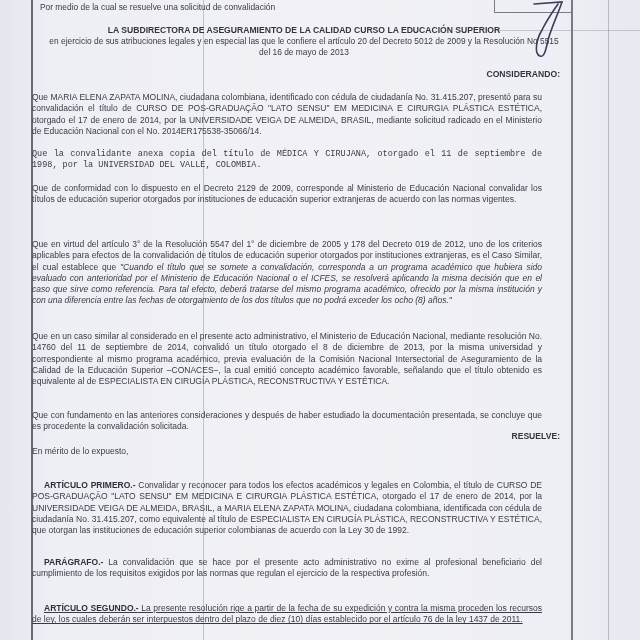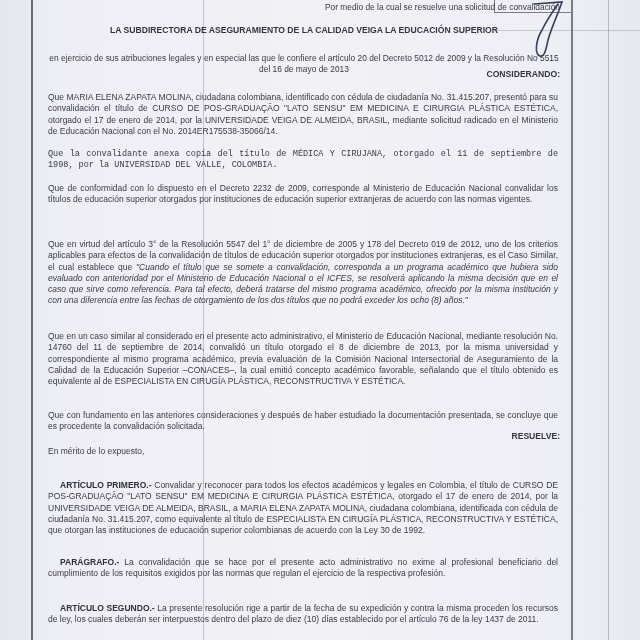--- a/index.html
+++ b/index.html
@@ -35,39 +35,39 @@
     border: 1px solid #7a7a86; border-top: none;
   }
   .stamp-line {
     position: absolute; left: 494px; top: 30px; width: 146px; height: 1px;
     background: rgba(120,120,135,0.35);
   }
   .signature {
     position: absolute; left: 528px; top: 0; width: 40px; height: 62px;
   }
   .subtitle {
-    position: absolute; left: 48px; width: 512px; top: 2px;
-    text-align: right; font-size: 8.4px; line-height: 11px;
+    position: absolute; left: 40px; width: 512px; top: 2px;
+    text-align: left; font-size: 8.4px; line-height: 11px;
   }
   .heading {
     position: absolute; left: 48px; width: 512px; top: 25px;
     text-align: center; font-size: 8.6px; line-height: 11px;
     font-weight: bold; color: #34343e;
   }
   .heading-sub {
     position: absolute; left: 48px; width: 512px; top: 36px;
-    text-align: center; font-size: 8.4px; line-height: 11px; margin-top: 17px;
+    text-align: center; font-size: 8.4px; line-height: 11px;
   }
   .section-title {
     position: absolute; left: 48px; width: 512px;
     text-align: right; font-weight: bold; font-size: 8.6px;
     color: #34343e;
   }
   .para {
-    position: absolute; left: 48px; width: 510px;
+    position: absolute; left: 32px; width: 510px;
     text-align: justify; font-size: 8.5px; line-height: 11.3px;
   }
   .para b { color: #30303a; margin-left: 12px; }
   .para i { font-style: italic; }
 </style>
 </head>
 <body>
 
 <div class="page-bg"></div>
 <div class="fold-line"></div>
@@ -75,30 +75,30 @@
 <div class="frame-right"></div>
 <div class="frame-right2"></div>
 <div class="stamp-box"></div>
 <div class="stamp-line"></div>
 
 <svg class="signature" viewBox="0 0 40 62">
   <path d="M6 4 L34 2 C30 14 24 26 20 40 C18 50 16 58 12 56 C6 54 8 40 14 30 C20 18 26 10 30 4" fill="none" stroke="#3a3f5c" stroke-width="1.6" stroke-linecap="round"></path>
 </svg>
 
 <div class="subtitle">Por medio de la cual se resuelve una solicitud de convalidación</div>
-<div class="heading">LA SUBDIRECTORA DE ASEGURAMIENTO DE LA CALIDAD VEIGA LA EDUCACIÓN SUPERIOR</div>
+<div class="heading">LA SUBDIRECTORA DE ASEGURAMIENTO DE LA CALIDAD CURSO LA EDUCACIÓN SUPERIOR</div>
 <div class="heading-sub">en ejercicio de sus atribuciones legales y en especial las que le confiere el artículo 20 del Decreto 5012 de 2009 y la Resolución No 5515 del 16 de mayo de 2013</div>
 
 <div class="section-title" style="top:69px;">CONSIDERANDO:</div>
 
 <div class="para" style="top:92px;">Que MARIA ELENA ZAPATA MOLINA, ciudadana colombiana, identificado con cédula de ciudadanía No. 31.415.207, presentó para su convalidación el título de CURSO DE POS-GRADUAÇÃO "LATO SENSU" EM MEDICINA E CIRURGIA PLÁSTICA ESTÉTICA, otorgado el 17 de enero de 2014, por la UNIVERSIDADE VEIGA DE ALMEIDA, BRASIL, mediante solicitud radicado en el Ministerio de Educación Nacional con el No. 2014ER175538-35066/14.</div>
 <div class="para" style="top:149px;font-family:Liberation Mono, monospace;">Que la convalidante anexa copia del título de MÉDICA Y CIRUJANA, otorgado el 11 de septiembre de 1998, por la UNIVERSIDAD DEL VALLE, COLOMBIA.</div>
-<div class="para" style="top:183px;">Que de conformidad con lo dispuesto en el Decreto 2232 de 2009, corresponde al Ministerio de Educación Nacional convalidar los títulos de educación superior otorgados por instituciones de educación superior extranjeras de acuerdo con las normas vigentes.</div>
+<div class="para" style="top:183px;">Que de conformidad con lo dispuesto en el Decreto 2129 de 2009, corresponde al Ministerio de Educación Nacional convalidar los títulos de educación superior otorgados por instituciones de educación superior extranjeras de acuerdo con las normas vigentes.</div>
 <div class="para" style="top:239px;"><span>Que en virtud del artículo 3° de la Resolución 5547 del 1° de diciembre de 2005 y 178 del Decreto 019 de 2012, uno de los criterios aplicables para efectos de la convalidación de títulos de educación superior otorgados por instituciones extranjeras, es el Caso Similar, el cual establece que </span><i>"Cuando el título que se somete a convalidación, corresponda a un programa académico que hubiera sido evaluado con anterioridad por el Ministerio de Educación Nacional o el ICFES, se resolverá aplicando la misma decisión que en el caso que sirve como referencia. Para tal efecto, deberá tratarse del mismo programa académico, ofrecido por la misma institución y con una diferencia entre las fechas de otorgamiento de los dos títulos que no podrá exceder los ocho (8) años."</i></div>
 <div class="para" style="top:331px;">Que en un caso similar al considerado en el presente acto administrativo, el Ministerio de Educación Nacional, mediante resolución No. 14760 del 11 de septiembre de 2014, convalidó un título otorgado el 8 de diciembre de 2013, por la misma universidad y correspondiente al mismo programa académico, previa evaluación de la Comisión Nacional Intersectorial de Aseguramiento de la Calidad de la Educación Superior –CONACES–, la cual emitió concepto académico favorable, señalando que el título obtenido es equivalente al de ESPECIALISTA EN CIRUGÍA PLÁSTICA, RECONSTRUCTIVA Y ESTÉTICA.</div>
 <div class="para" style="top:410px;">Que con fundamento en las anteriores consideraciones y después de haber estudiado la documentación presentada, se concluye que es procedente la convalidación solicitada.</div>
 <div class="para" style="top:446px;">En mérito de lo expuesto,</div>
 
 <div class="section-title" style="top:431px;">RESUELVE:</div>
 
 <div class="para" style="top:480px;"><b>ARTÍCULO PRIMERO.-</b><span> Convalidar y reconocer para todos los efectos académicos y legales en Colombia, el título de CURSO DE POS-GRADUAÇÃO "LATO SENSU" EM MEDICINA E CIRURGIA PLÁSTICA ESTÉTICA, otorgado el 17 de enero de 2014, por la UNIVERSIDADE VEIGA DE ALMEIDA, BRASIL, a MARIA ELENA ZAPATA MOLINA, ciudadana colombiana, identificada con cédula de ciudadanía No. 31.415.207, como equivalente al título de ESPECIALISTA EN CIRUGÍA PLÁSTICA, RECONSTRUCTIVA Y ESTÉTICA, que otorgan las instituciones de educación superior colombianas de acuerdo con la Ley 30 de 1992.</span></div>
 <div class="para" style="top:557px;"><b>PARÁGRAFO.-</b><span> La convalidación que se hace por el presente acto administrativo no exime al profesional beneficiario del cumplimiento de los requisitos exigidos por las normas que regulan el ejercicio de la respectiva profesión.</span></div>
-<div class="para" style="top:603px;"><b>ARTÍCULO SEGUNDO.-</b><span> La presente resolución rige a partir de la fecha de su expedición y contra la misma proceden los recursos de ley, los cuales deberán ser interpuestos dentro del plazo de diez (10) días establecido por el artículo 76 de la ley 1437 de 2011.</span></div>
+<div class="para" style="top:603px;text-decoration:underline;"><b>ARTÍCULO SEGUNDO.-</b><span> La presente resolución rige a partir de la fecha de su expedición y contra la misma proceden los recursos de ley, los cuales deberán ser interpuestos dentro del plazo de diez (10) días establecido por el artículo 76 de la ley 1437 de 2011.</span></div>
 
 </body></html>

